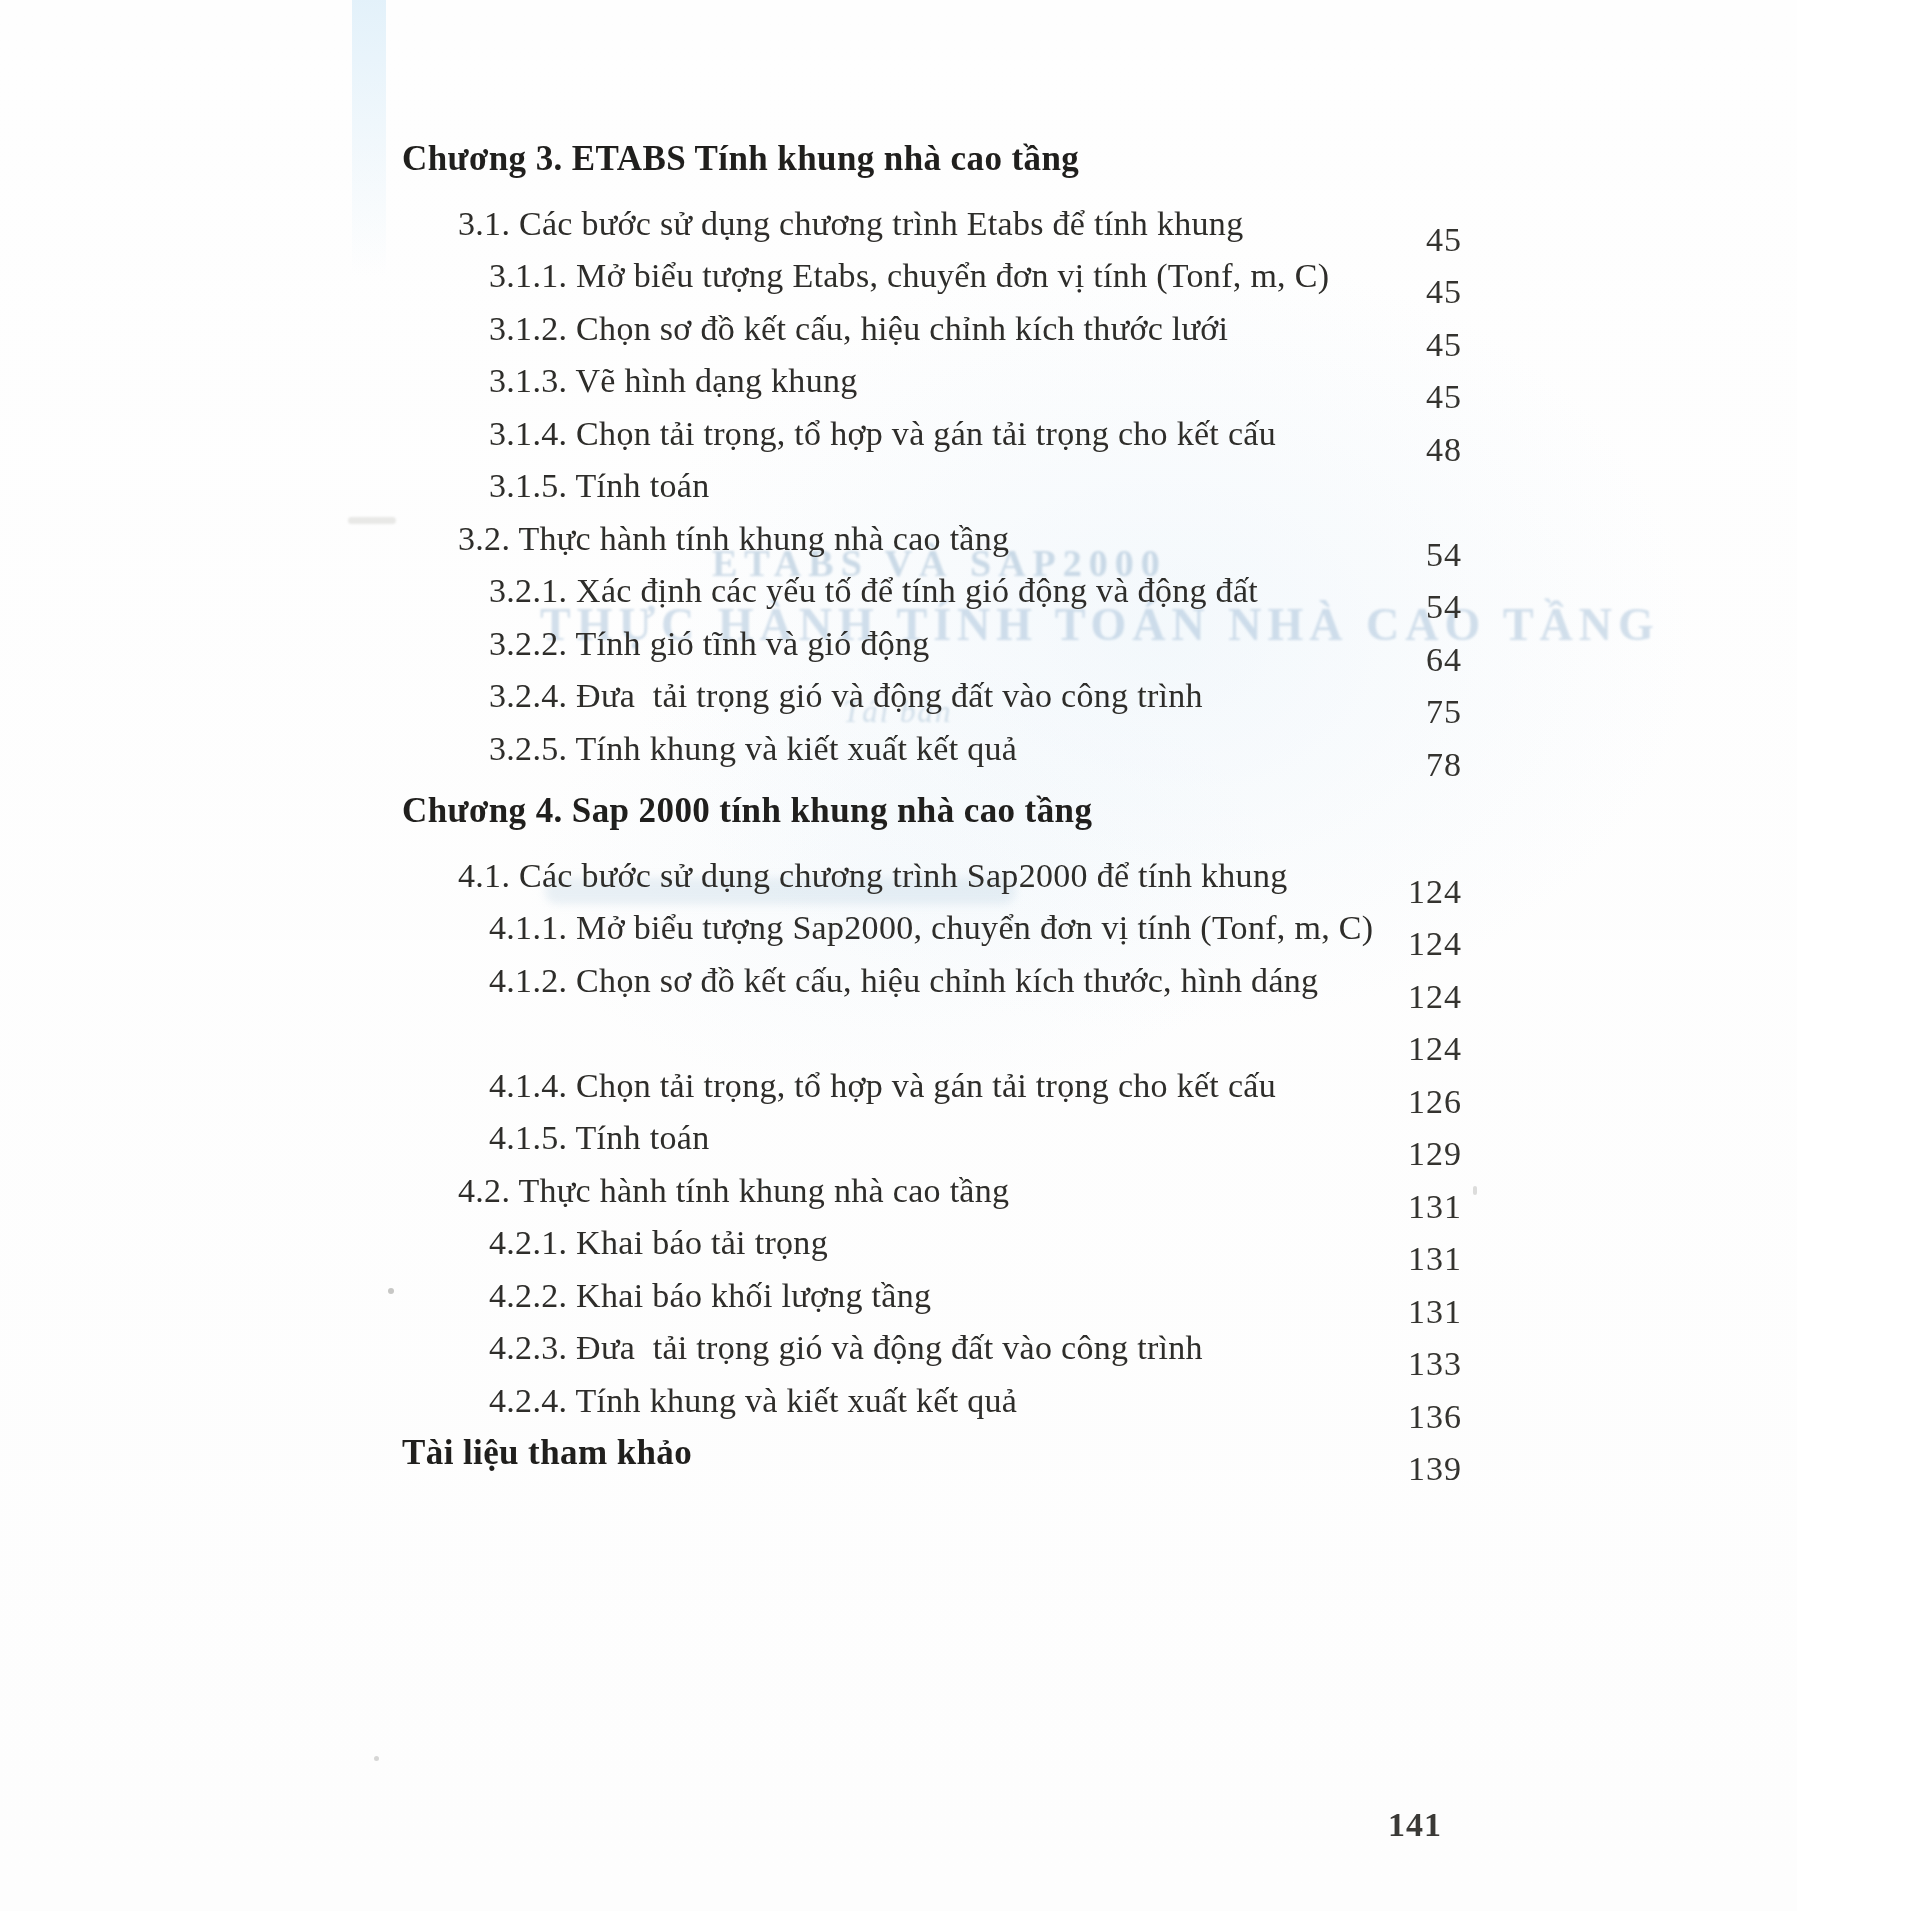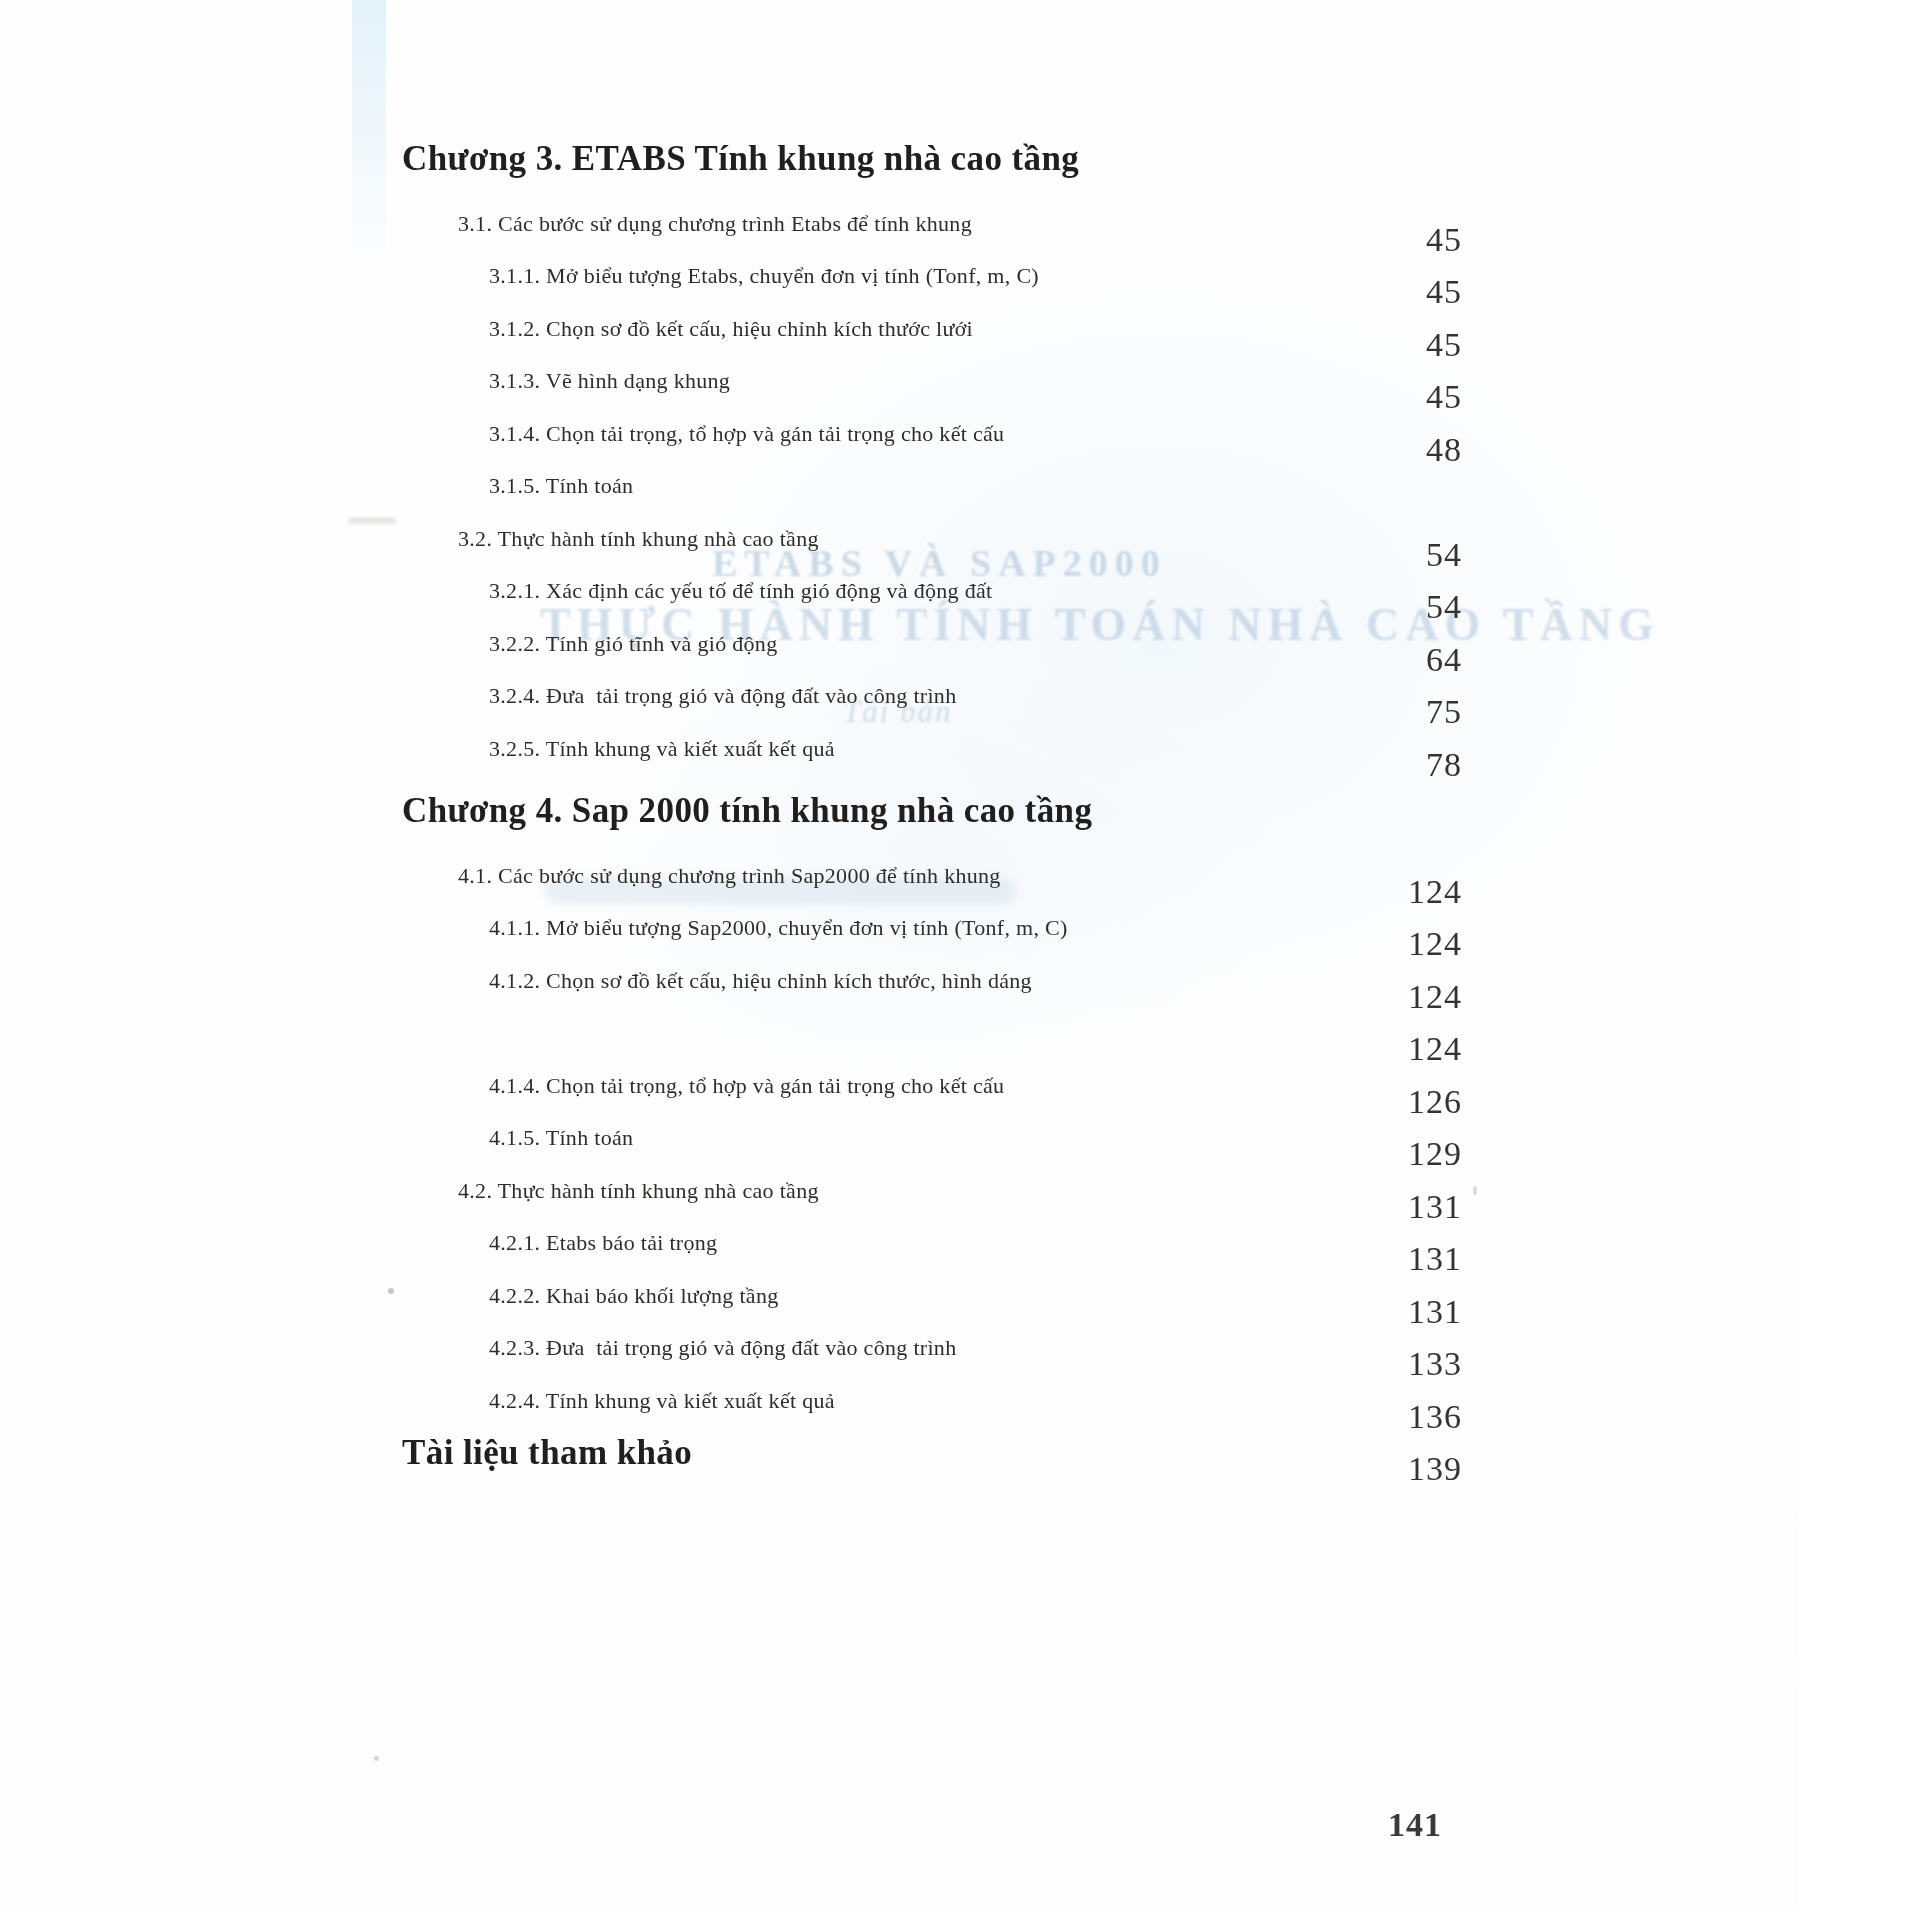--- a/index.html
+++ b/index.html
@@ -42,21 +42,21 @@
   .wm2{left:540px;top:598px;font-size:46px;letter-spacing:6px;color:rgba(150,182,209,0.42);}
   .wm3{left:843px;top:694px;font-size:31px;font-style:italic;font-weight:400;color:rgba(150,180,206,0.40);letter-spacing:2px;}
   .wm4{
     position:absolute;left:545px;top:878px;width:470px;height:26px;border-radius:12px;
     background:rgba(186,208,226,0.30);filter:blur(4px);
   }
   
   #toc{position:absolute;left:0;top:133px;width:1462px;}
   .toc-row{position:relative;height:52.5px;}
   .toc-label{
-    position:absolute;top:0;line-height:52.5px;font-size:22px;color:#2e2d2a;
+    position:absolute;top:0;line-height:52.5px;font-size:34px;color:#2e2d2a;
     white-space:pre;letter-spacing:0.3px;
   }
   .lvl1 > .toc-label{left:402px;font-weight:700;font-size:35px;color:#201f1d;letter-spacing:0.4px;}
   .lvl2 > .toc-label{left:458px;}
   .lvl3 > .toc-label{left:489px;}
   .toc-page{
     position:absolute;right:0;top:16px;width:150px;text-align:right;
     line-height:52.5px;font-size:34px;color:#34332f;letter-spacing:1px;
   }
   .folio{
@@ -153,21 +153,21 @@
       </div>
       <div class="toc-row lvl3">
         <span class="toc-label">4.1.5. Tính toán</span>
         <span class="toc-page">129</span>
       </div>
       <div class="toc-row lvl2">
         <span class="toc-label">4.2. Thực hành tính khung nhà cao tầng</span>
         <span class="toc-page">131</span>
       </div>
       <div class="toc-row lvl3">
-        <span class="toc-label">4.2.1. Etabs báo tải trọng</span>
+        <span class="toc-label">4.2.1. Khai báo tải trọng</span>
         <span class="toc-page">131</span>
       </div>
       <div class="toc-row lvl3">
         <span class="toc-label">4.2.2. Khai báo khối lượng tầng</span>
         <span class="toc-page">131</span>
       </div>
       <div class="toc-row lvl3">
         <span class="toc-label">4.2.3. Đưa  tải trọng gió và động đất vào công trình</span>
         <span class="toc-page">133</span>
       </div>

